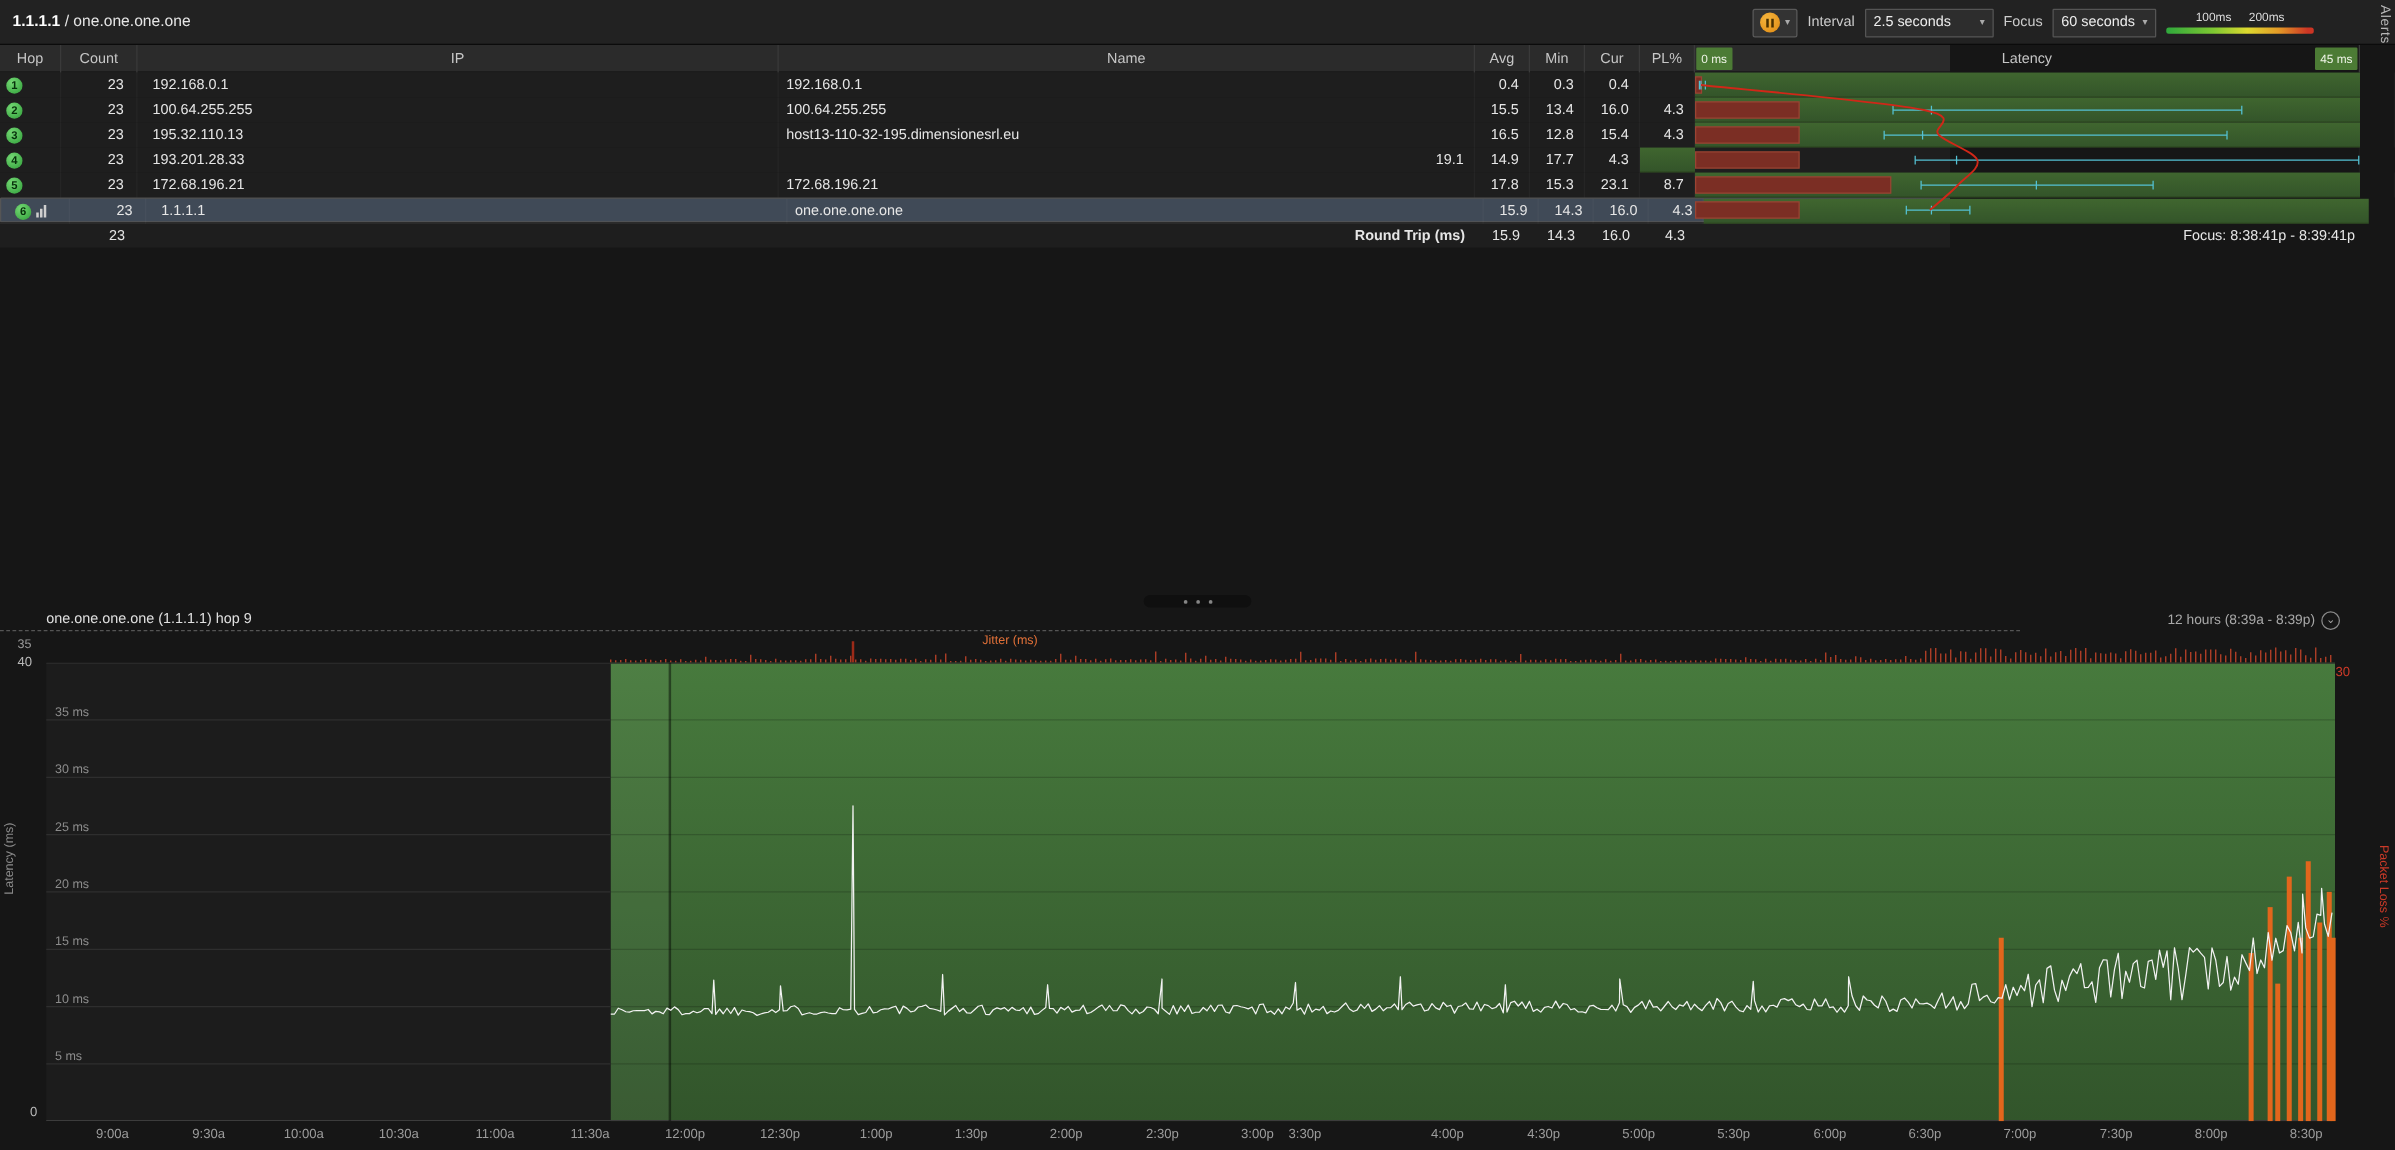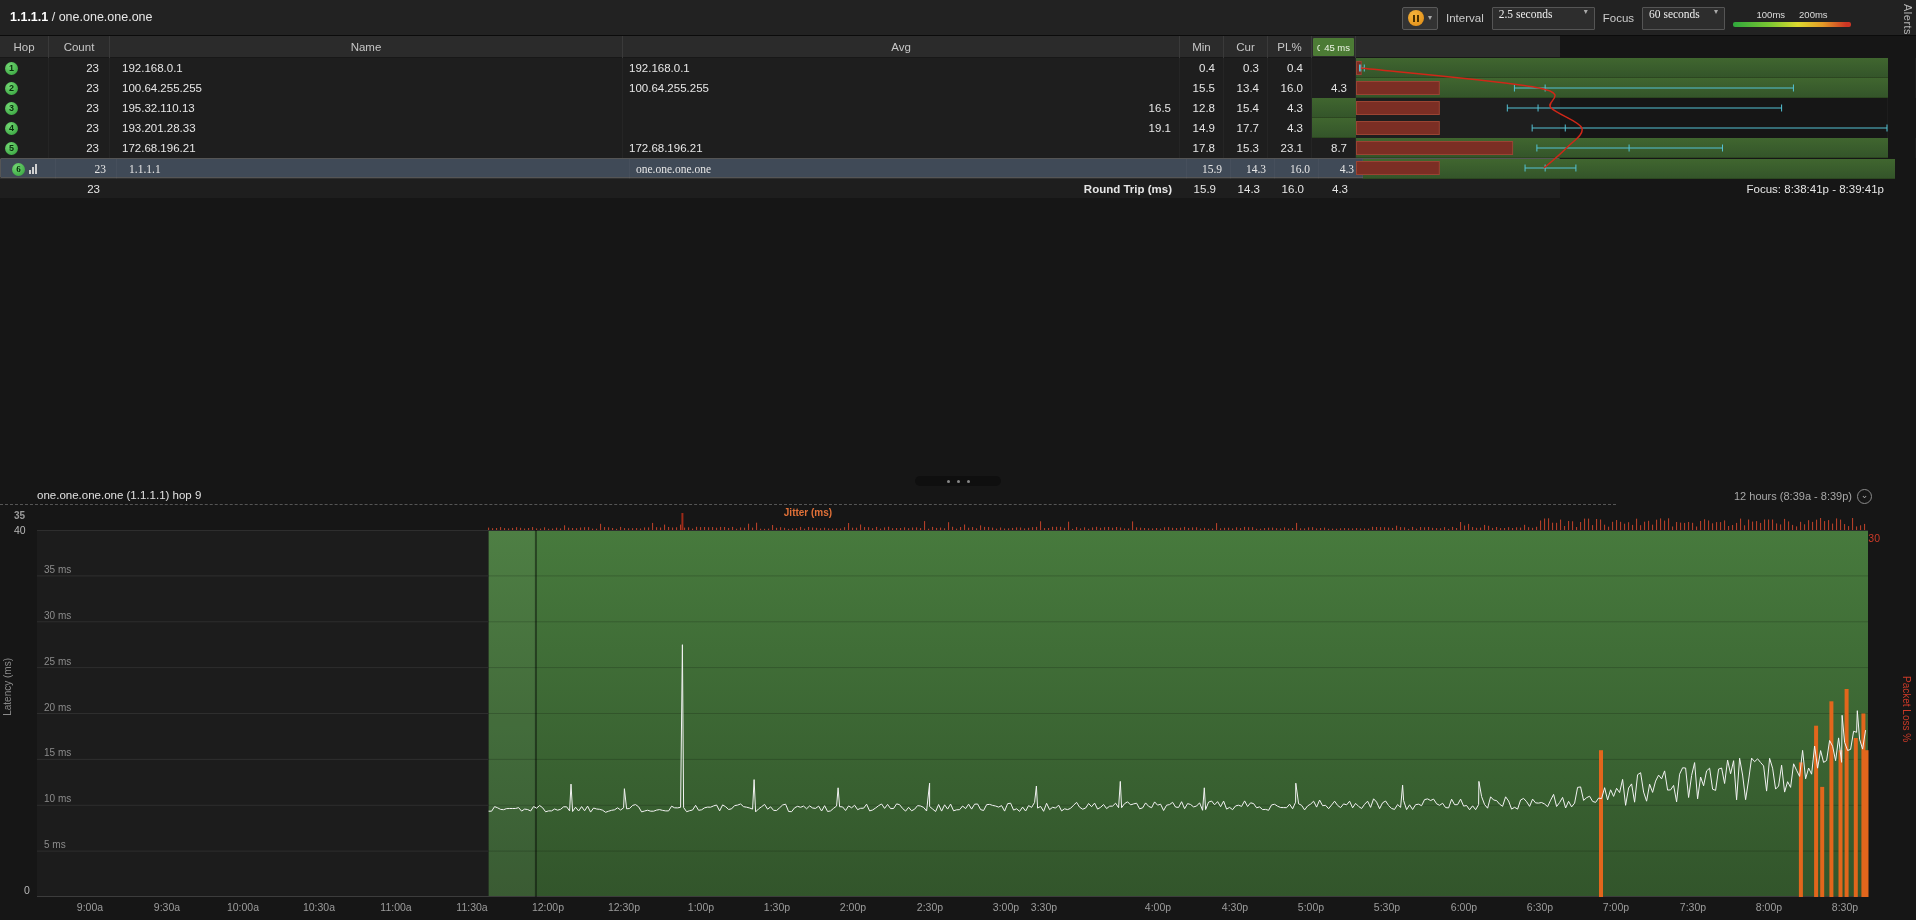--- a/index.html
+++ b/index.html
@@ -12,22 +12,22 @@
   .title{position:absolute;left:10px;top:10px;font-size:12.5px;color:#e6e6e6;}
   .title b{color:#fff;}
   .controls{position:absolute;left:1402px;top:6px;height:24px;display:flex;align-items:center;gap:8px;}
   .pausebtn{display:flex;align-items:center;gap:4px;background:#333;border:1px solid #5a5a5a;
             border-radius:2px;height:23px;box-sizing:border-box;padding:0 5px;cursor:default;}
   .pcirc{width:16px;height:16px;border-radius:50%;background:radial-gradient(circle at 35% 30%,#f5b43c,#e08a12);
          display:flex;align-items:center;justify-content:center;gap:2px;}
   .pcirc i{display:block;width:2px;height:7px;background:#4a3000;}
   .caret{font-size:8px;color:#aaa;line-height:1;}
   .lbl{font-size:11.5px;color:#ccc;}
-  .sel{display:flex;justify-content:space-between;background:#2d2d2d;border:1px solid #555;
-       height:23px;box-sizing:border-box;padding:0 6px;font-size:11.5px;color:#eee;border-radius:1px;font-family:Liberation Serif, serif;}
+  .sel{display:flex;align-items:center;justify-content:space-between;background:#2d2d2d;border:1px solid #555;
+       height:23px;box-sizing:border-box;padding:0 6px;font-size:11.5px;color:#eee;border-radius:1px;}
   .legend{width:118px;}
   .legend-labels{display:flex;justify-content:center;gap:14px;font-size:9.5px;color:#ddd;margin-bottom:2px;}
   .legend-bar{height:5px;border-radius:2px;
       background:linear-gradient(90deg,#2fa83c 0%,#7ec832 32%,#ddd92f 55%,#e49b27 76%,#cc3524 96%);}
   .alerts{position:absolute;top:4px;right:2px;writing-mode:vertical-rl;font-size:11px;color:#b8b8b8;letter-spacing:.5px;}
 
   
   .table{position:absolute;left:0;top:36px;width:1560px;}
   .thead,.trow,.tfoot{display:grid;grid-template-columns:49px 61px 513px 557px 44px 44px 44px 44px 532px 28px;}
   .thead{height:22px;background:#2b2b2b;border-bottom:1px solid #181818;box-sizing:border-box;}
@@ -62,21 +62,21 @@
 
   
   .splitter{position:absolute;left:0;top:474px;width:1916px;height:14px;display:flex;align-items:center;justify-content:center;}
   .pill{width:86px;height:10px;border-radius:5px;background:#0f0f0f;display:flex;align-items:center;justify-content:center;gap:7px;}
   .pill i{width:3px;height:3px;border-radius:50%;background:#858585;display:block;}
   .tlheader{position:absolute;left:0;top:488px;width:1916px;height:16px;}
   .tl-title{position:absolute;left:37px;top:1px;font-size:11.5px;color:#e0e0e0;}
   .tl-range{position:absolute;right:64px;top:2px;font-size:11px;color:#a8a8a8;}
   .tl-gear{position:absolute;right:44px;top:1px;width:13px;height:13px;border:1px solid #8a8a8a;border-radius:50%;
            color:#aaa;font-size:9px;line-height:11px;text-align:center;}
-  .jitter{position:absolute;left:0;top:504px;width:1616px;height:26px;border-top:1px dashed #555;box-sizing:border-box;font-weight:bold;}
+  .jitter{position:absolute;left:0;top:504px;width:1616px;height:26px;border-top:1px dashed #555;box-sizing:border-box;}
   .jitter svg{position:absolute;left:0;top:0;}
   .j35{position:absolute;left:14px;top:5px;font-size:10px;color:#9a9a9a;z-index:2;}
   .jlabel{position:absolute;left:0;right:0;top:2px;text-align:center;font-size:10px;color:#e07038;z-index:2;}
   .plot{position:absolute;left:0;top:530px;width:1916px;height:367px;}
   .plot svg{position:absolute;left:0;top:0;z-index:1;}
   .plot span{z-index:2;position:absolute;}
   .y40{left:14px;top:-6px;font-size:10.5px;color:#b8b8b8;}
   .y0{left:24px;top:354px;font-size:10.5px;color:#b8b8b8;}
   .r30{right:36px;top:2px;font-size:10.5px;color:#cc3a28;}
   .lat-axis{left:2px;top:128px;writing-mode:vertical-rl;transform:rotate(180deg);font-size:10px;color:#8a8a8a;}
@@ -117,20 +117,21 @@
         <div class="legend-bar"></div>
       </div>
     </div>
   </div>
   <div class="alerts">Alerts</div>
 
   <div class="table">
     <div class="thead">
       <div>Hop</div>
       <div>Count</div>
+      <div>IP</div>
       <div>Name</div>
       <div>Avg</div>
       <div>Min</div>
       <div>Cur</div>
       <div>PL%</div>
       <div>
         <span class="scale-badge left">0 ms</span>
         <span>Latency</span>
         <span class="scale-badge right">45 ms</span>
       </div>
@@ -164,20 +165,21 @@
           <div class="c-num">4.3</div>
           <div class="c-lat"></div>
           <div class="c-edge"></div>
         </div>
         <div class="trow">
           <div class="c-hop">
             <span class="hopc">3</span>
           </div>
           <div class="c-count">23</div>
           <div class="c-ip">195.32.110.13</div>
+          <div class="c-name">host13-110-32-195.dimensionesrl.eu</div>
           <div class="c-num">16.5</div>
           <div class="c-num">12.8</div>
           <div class="c-num">15.4</div>
           <div class="c-num">4.3</div>
           <div class="c-lat"></div>
           <div class="c-edge"></div>
         </div>
         <div class="trow">
           <div class="c-hop">
             <span class="hopc">4</span>

